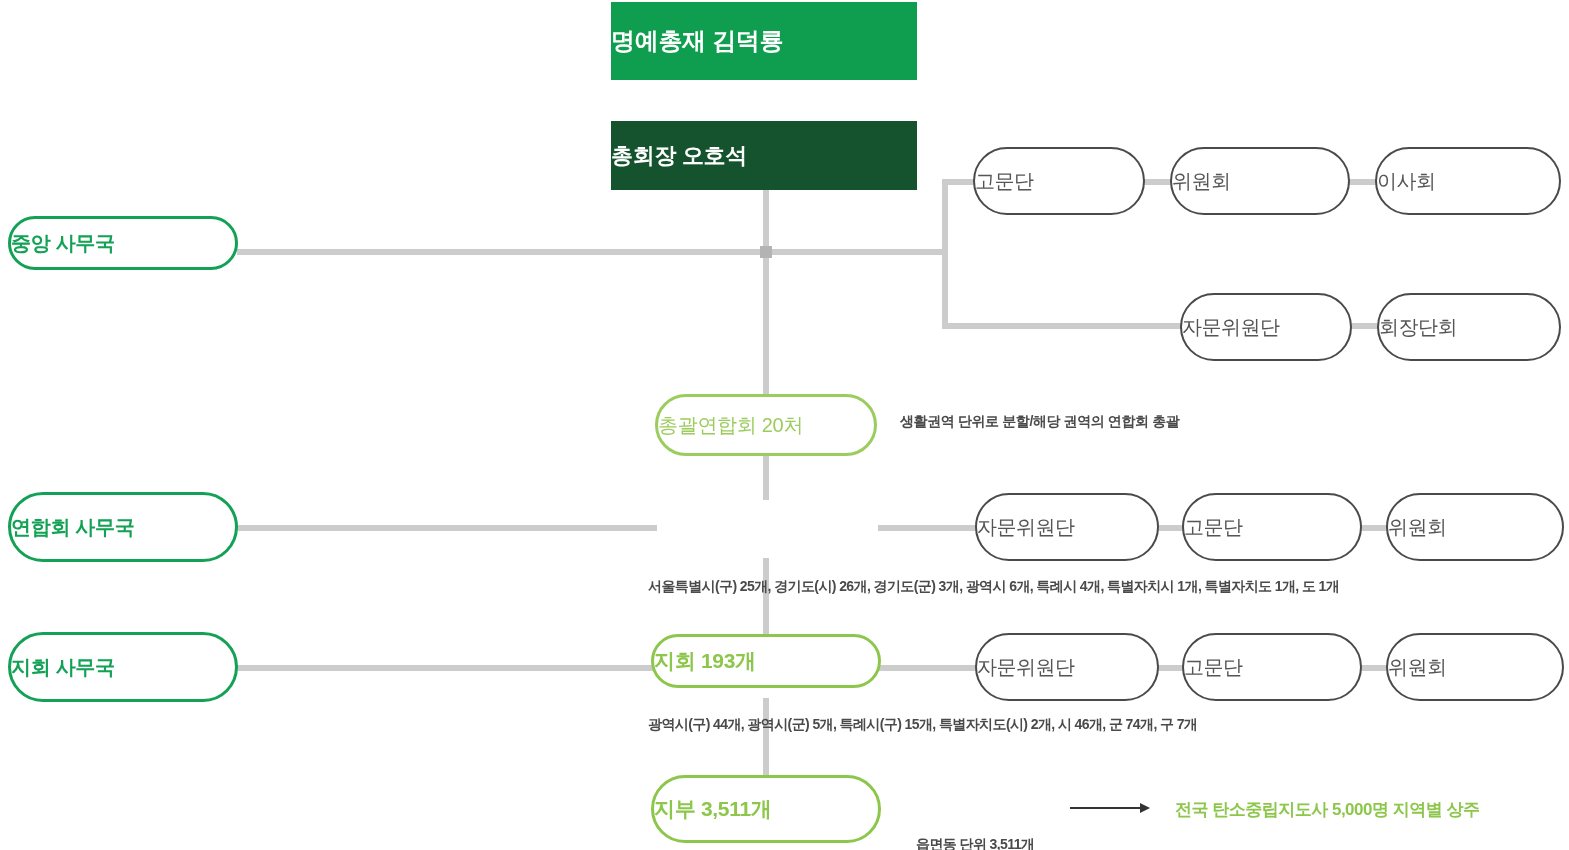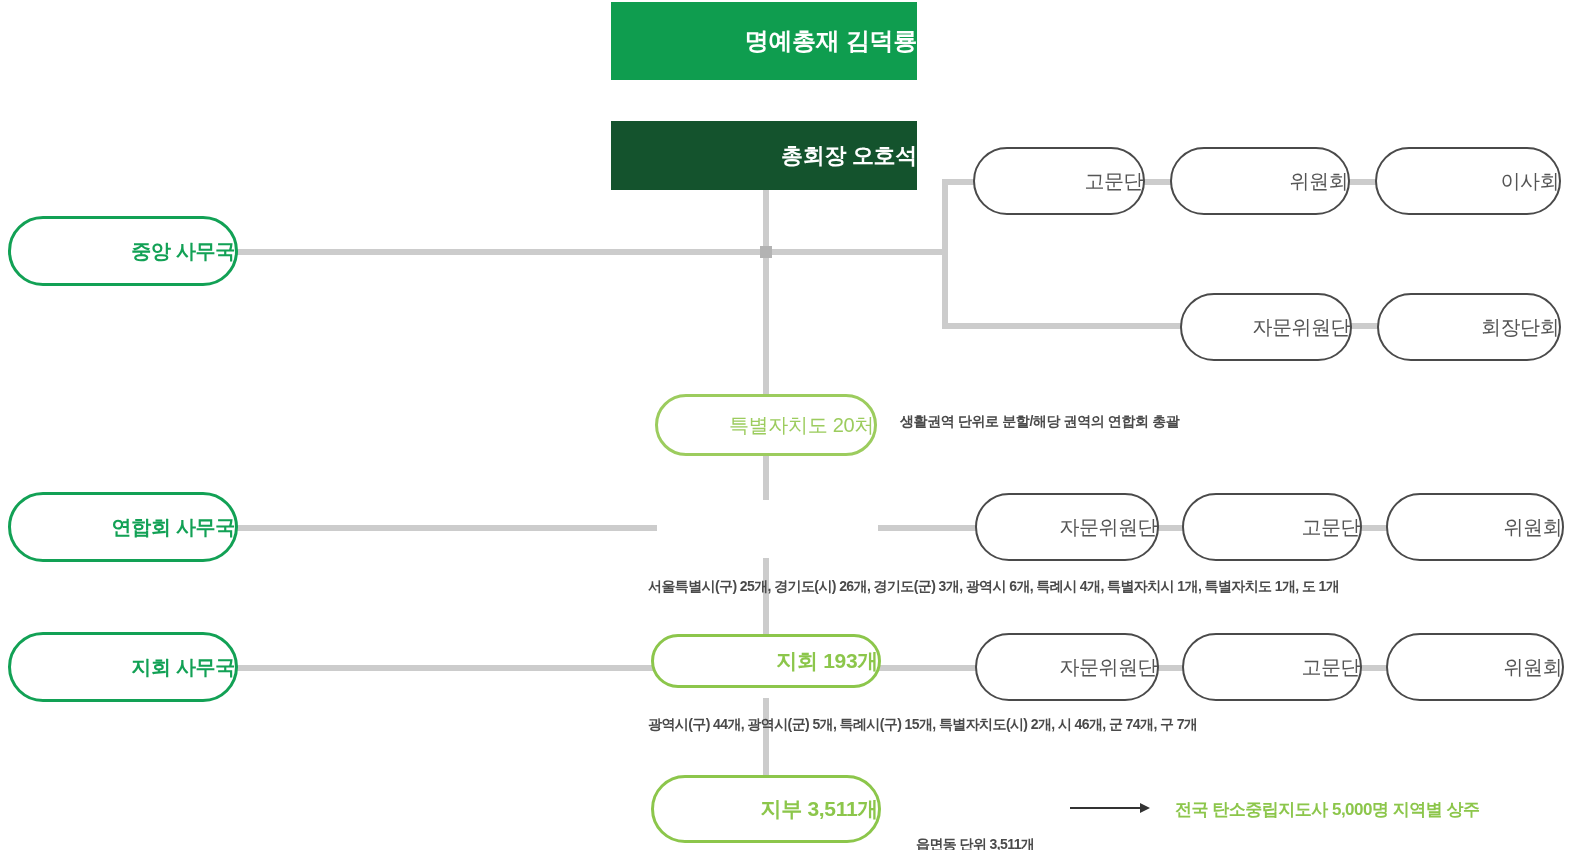--- a/index.html
+++ b/index.html
@@ -31,21 +31,21 @@
     height: 12px;
     background: #b3b3b3;
   }
 
   
   .node {
     position: absolute;
     box-sizing: border-box;
     display: flex;
     align-items: center;
-    justify-content: flex-end;
+    justify-content: flex-start;
     text-align: center;
     white-space: nowrap;
   }
 
   
   .node-block {
     color: #ffffff;
     font-weight: bold;
     letter-spacing: -0.3px;
   }
@@ -149,21 +149,21 @@
   <div class="line line-h" style="left:1358px; top:665px; width:32px;"></div>
 
   <div class="node node-block node-chairman" style="left:611px; top:2px; width:306px; height:78px;">
     <span>명예총재 김덕룡</span>
   </div>
 
   <div class="node node-block node-president" style="left:611px; top:121px; width:306px; height:69px;">
     <span>총회장 오호석</span>
   </div>
 
-  <div class="node pill pill-darkgreen" style="left:8px; top:216px; width:230px; height:70px;">
+  <div class="node pill pill-darkgreen" style="left:8px; top:216px; width:230px; height:54px;">
     <span>중앙 사무국</span>
   </div>
 
   <div class="node pill pill-gray" style="left:973px; top:147px; width:172px; height:68px;">
     <span>고문단</span>
   </div>
   <div class="node pill pill-gray" style="left:1170px; top:147px; width:180px; height:68px;">
     <span>위원회</span>
   </div>
   <div class="node pill pill-gray" style="left:1375px; top:147px; width:186px; height:68px;">
@@ -171,21 +171,21 @@
   </div>
 
   <div class="node pill pill-gray" style="left:1180px; top:293px; width:172px; height:68px;">
     <span>자문위원단</span>
   </div>
   <div class="node pill pill-gray" style="left:1377px; top:293px; width:184px; height:68px;">
     <span>회장단회</span>
   </div>
 
   <div class="node pill pill-lightgreen-thin" style="left:655px; top:394px; width:222px; height:62px;">
-    <span>특별자치도 20처</span>
+    <span>총괄연합회 20처</span>
   </div>
   <div class="note note-wide" style="left:900px; top:413px;">
     <span>생활권역 단위로 분할/해당 권역의 연합회 총괄</span>
   </div>
 
   <div class="node pill pill-darkgreen" style="left:8px; top:492px; width:230px; height:70px;">
     <span>연합회 사무국</span>
   </div>
   <div class="node pill pill-gray" style="left:975px; top:493px; width:184px; height:68px;">
     <span>자문위원단</span>

